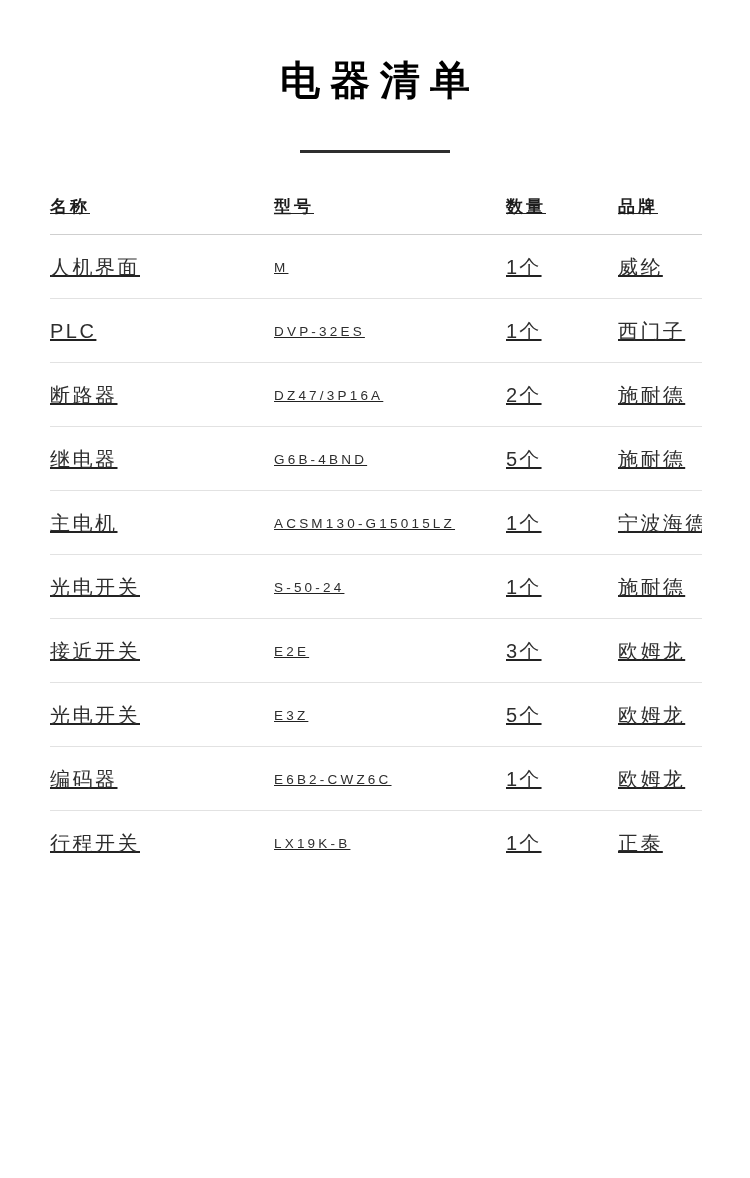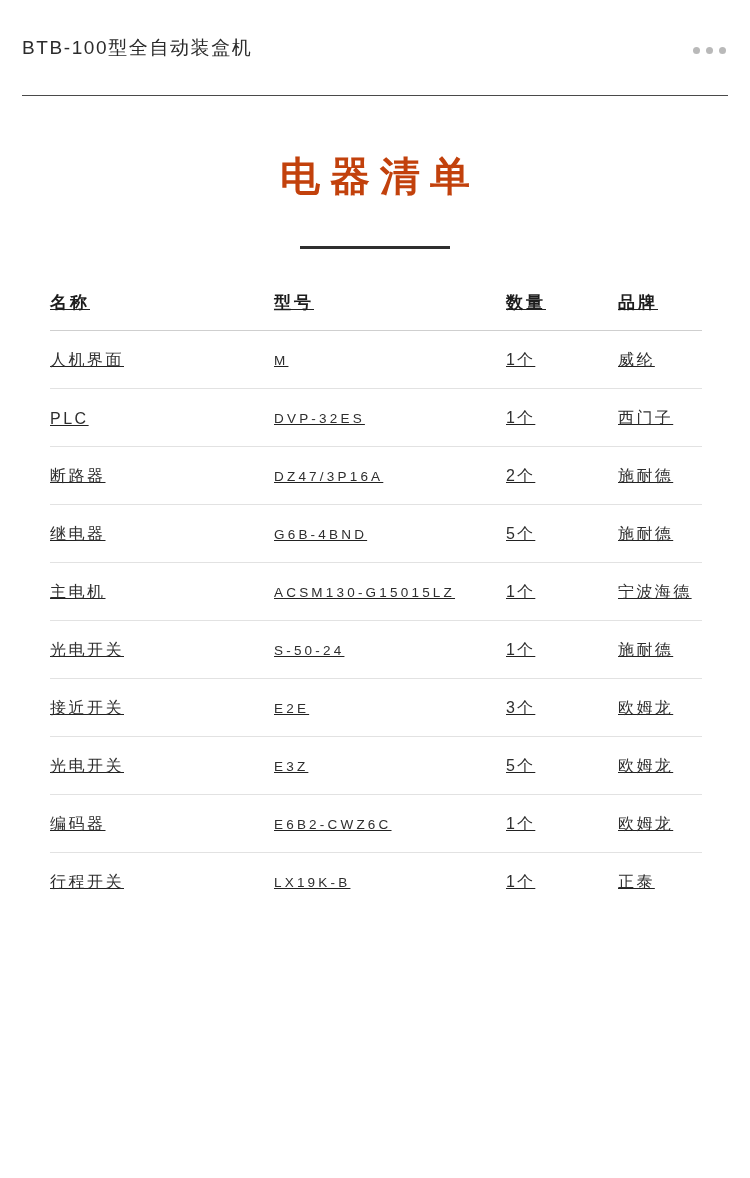--- a/index.html
+++ b/index.html
@@ -60,21 +60,21 @@
 
   
   .title-block {
     margin-top: 56px;
     text-align: center;
   }
   .doc-title {
     font-size: 40px;
     font-weight: 700;
     letter-spacing: 10px;
-    color: #c2410c;
+    color: #000000;
     text-indent: 10px;
     line-height: 1.2;
   }
   .title-divider {
     width: 150px;
     height: 3px;
     background: #2f2f2f;
     margin: 46px auto 0 auto;
   }
 
@@ -98,21 +98,21 @@
     text-align: left;
     font-size: 17px;
     font-weight: 700;
     letter-spacing: 3px;
     color: #1d1d1d;
     padding: 0 0 16px 0;
     border-bottom: 1px solid #cfcfcf;
   }
   table.spec td {
     text-align: left;
-    font-size: 16px;
+    font-size: 20px;
     font-weight: 400;
     letter-spacing: 2.6px;
     color: #2e2e2e;
     padding: 19px 0 17px 0;
     border-bottom: 1px solid #e2e2e2;
     white-space: nowrap;
     overflow: hidden;
   }
   table.spec tr.row:last-child td {
     border-bottom: none;
@@ -120,29 +120,20 @@
   table.spec td.name  { letter-spacing: 2.5px; }
   table.spec td.model { letter-spacing: 3.2px; font-size: 13.5px; }
   table.spec td.qty   { letter-spacing: 2.2px; }
   table.spec td.brand { letter-spacing: 2.4px; }
 </style>
 </head>
 <body>
 
 <div class="page">
 
-  <div class="header">
-    <div class="header-title">BTB-100型全自动装盒机</div>
-    <div class="header-dots">
-      <span class="dot"></span>
-      <span class="dot"></span>
-      <span class="dot"></span>
-    </div>
-    <div class="header-rule"></div>
-  </div>
 
   <div class="title-block">
     <div class="doc-title">电器清单</div>
     <div class="title-divider"></div>
   </div>
 
   <div class="table-wrap">
     <table class="spec">
       <colgroup>
         <col class="c-name">

